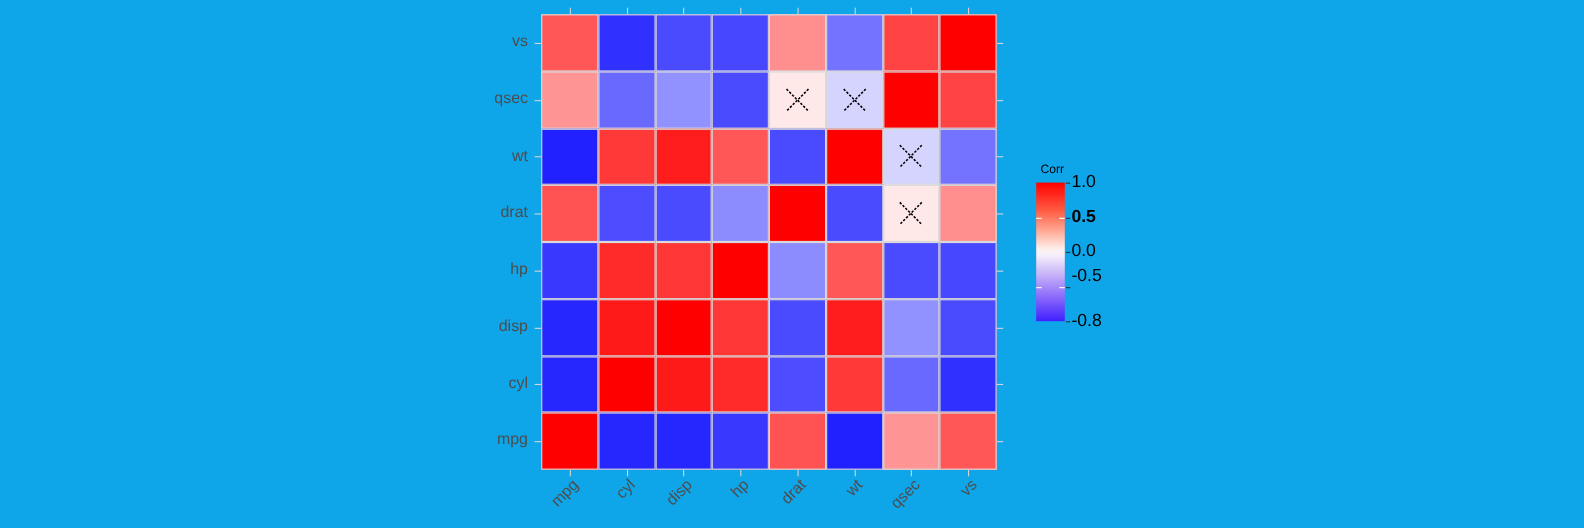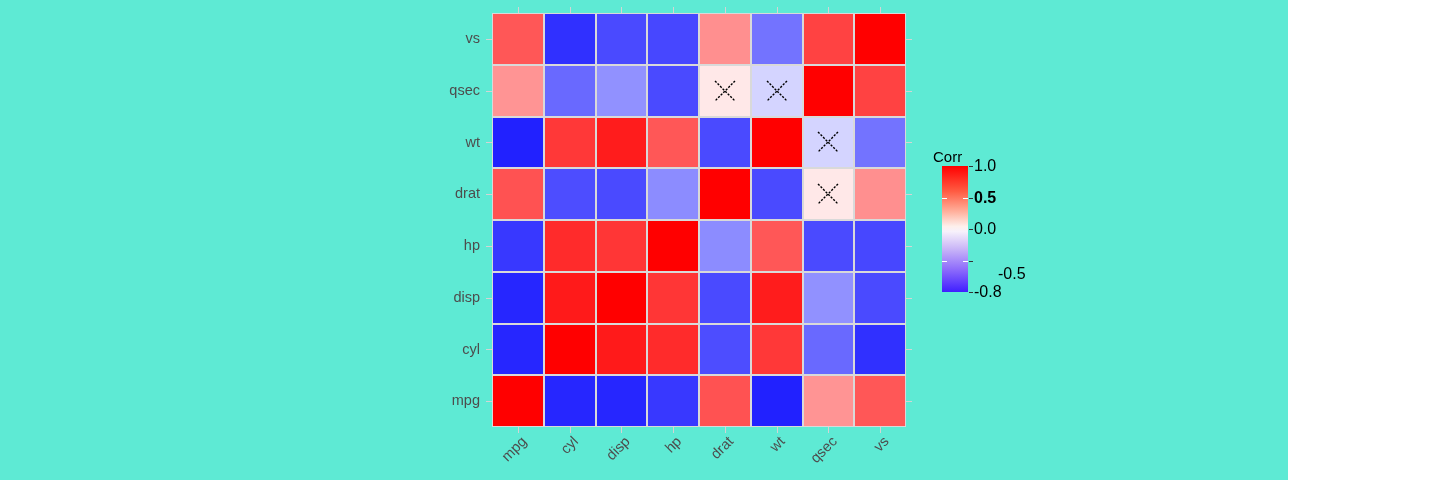--- a/index.html
+++ b/index.html
@@ -12,23 +12,23 @@
     width: 1440px;
     height: 480px;
     font-family: "Liberation Sans", sans-serif;
     overflow: hidden;
     position: relative;
   }
 
   #plot-root {
     position: absolute;
     left: 0; top: 0;
-    width: 1288px;
+    width: 1440px;
     height: 480px;
-    background: #5eead4;
+    background: #0ea5e9;
   }
 
   
   .panel {
     position: absolute;
     left: 492px;
     top: 13px;
     width: 414px;
     height: 414px;
     background: #ffffff;
@@ -120,23 +120,23 @@
   
   .legend {
     position: absolute;
     left: 932px;
     top: 148px;
     width: 110px;
     height: 160px;
   }
   .legend-title {
     position: absolute;
-    left: 1px;
+    left: 14px;
     top: 0px;
-    font-size: 15px;
+    font-size: 11px;
     color: #000000;
     white-space: nowrap;
   }
   .legend-bar {
     position: absolute;
     left: 10px;
     top: 18px;
     width: 26px;
     height: 126px;
     background: linear-gradient(to bottom,
@@ -352,19 +352,19 @@
         <div class="legend-label" style="top: 18px;">1.0</div>
         <div class="legend-tick" style="left: 10px; top: 49.5px;"></div>
         <div class="legend-tick" style="left: 31px; top: 49.5px;"></div>
         <div class="legend-tick-out" style="left: 37px; top: 49.5px;"></div>
         <div class="legend-label" style="top: 49.5px; font-weight: bold;">0.5</div>
         <div class="legend-tick-out" style="left: 37px; top: 81px;"></div>
         <div class="legend-label" style="top: 81px;">0.0</div>
         <div class="legend-tick" style="left: 10px; top: 112.5px;"></div>
         <div class="legend-tick" style="left: 31px; top: 112.5px;"></div>
         <div class="legend-tick-out" style="left: 37px; top: 112.5px;"></div>
-        <div class="legend-label" style="top: 126px; margin-left: 24px;">-0.5</div>
+        <div class="legend-label" style="top: 103px;">-0.5</div>
         <div class="legend-tick-out" style="left: 37px; top: 144px;"></div>
         <div class="legend-label" style="top: 144px;">-0.8</div>
       </div>
   </div>
 
 </div>
 
 </body></html>

